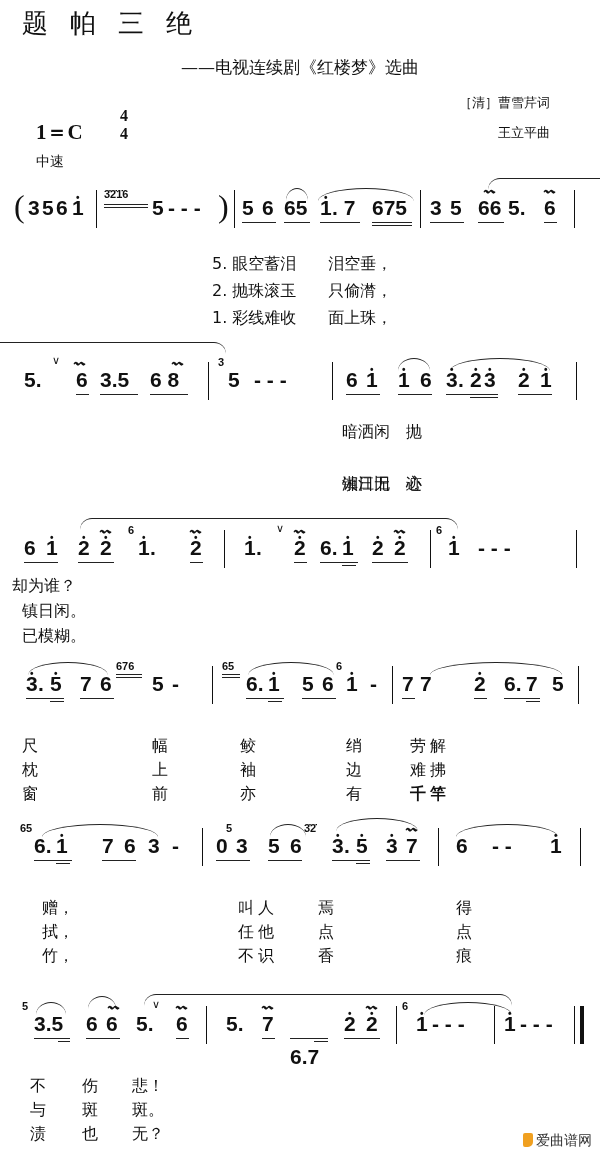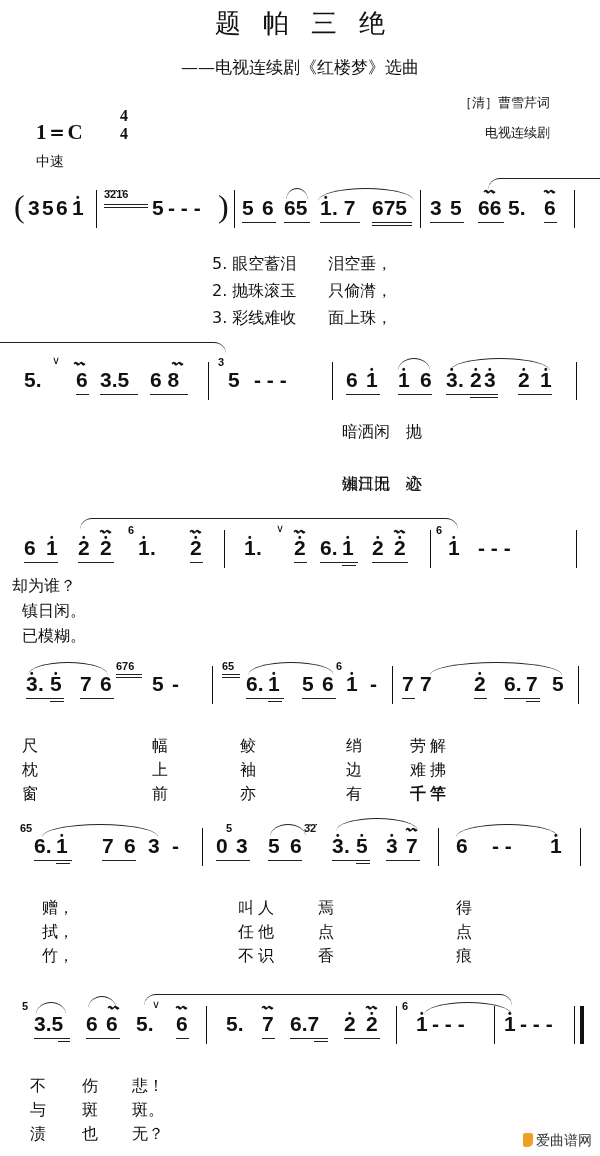--- a/index.html
+++ b/index.html
@@ -1,19 +1,19 @@
 <!DOCTYPE html>
 <html><head>
 <meta charset="utf-8">
 <style>
   html, body { margin: 0; padding: 0; background: #ffffff; }
   body { width: 600px; height: 1156px; position: relative; overflow: hidden;
          font-family: "DejaVu Sans", sans-serif; color: #111; }
   .abs { position: absolute; }
-  .title { left: 0; width: 600px; top: 6px; text-align: center; font-family: Liberation Serif, serif;
+  .title { left: 0; width: 600px; top: 6px; text-align: left; font-family: Liberation Serif, serif;
            font-size: 26px; letter-spacing: 22px; text-indent: 22px; color: #111; }
   .subtitle { left: 0; width: 600px; top: 56px; text-align: center; font-family: "DejaVu Serif", serif;
               font-size: 17px; color: #111; }
   .key { left: 36px; top: 118px; font-family: "Liberation Serif", serif; font-weight: bold; font-size: 21px; }
   .tsig { left: 116px; top: 108px; width: 16px; text-align: center; font-family: "Liberation Serif", serif;
           font-weight: bold; font-size: 16px; line-height: 15px; }
   .tsig .bar { border-top: 1.5px solid #111; margin: 1px 0; }
   .lyricist { right: 50px; top: 94px; font-size: 13px; }
   .composer { right: 50px; top: 124px; font-size: 13px; }
   .tempo { left: 36px; top: 153px; font-size: 14px; }
@@ -41,21 +41,21 @@
 
 <div class="abs title">题帕三绝</div>
 <div class="abs subtitle">——电视连续剧《红楼梦》选曲</div>
 <div class="abs key">1＝C</div>
 <div class="abs tsig">
   <div>4</div>
   <div class="bar" style="position:static;height:0;border-left:none;"></div>
   <div>4</div>
 </div>
 <div class="abs lyricist">［清］曹雪芹词</div>
-<div class="abs composer">电视连续剧</div>
+<div class="abs composer">王立平曲</div>
 <div class="abs tempo">中速</div>
 
 <div class="abs staff" style="top:188px;">
   <span class="paren" style="left:14px;">(</span>
   <span class="n" style="left:28px;">3</span>
   <span class="n" style="left:42px;">5</span>
   <span class="n" style="left:56px;">6</span>
   <span class="n dot-hi" style="left:72px;">1</span>
   <span class="bar" style="left:96px;"></span>
   <span class="grace" style="left:104px;top:0px;">3̇2̇1̇6</span>
@@ -87,21 +87,21 @@
   <div class="ul" style="left:478px;width:26px;top:34px;"></div>
   <span class="n" style="left:508px;">5.</span>
   <span class="mordent" style="left:544px;">〰</span>
   <span class="n" style="left:544px;">6</span>
   <div class="ul" style="left:544px;width:13px;top:34px;"></div>
   <div class="slur" style="left:488px;width:112px;top:-10px;border-radius:12px 0 0 0;"></div>
   <span class="bar" style="left:574px;"></span>
 </div>
 <div class="lyric" style="left:212px;top:254px;white-space:pre;">5. 眼空蓄泪　　泪空垂，</div>
 <div class="lyric" style="left:212px;top:281px;white-space:pre;">2. 抛珠滚玉　　只偷潸，</div>
-<div class="lyric" style="left:212px;top:308px;white-space:pre;">3. 彩线难收　　面上珠，</div>
+<div class="lyric" style="left:212px;top:308px;white-space:pre;">1. 彩线难收　　面上珠，</div>
 
 <div class="abs staff" style="top:360px;">
   <span class="n" style="left:24px;">5.</span>
   <span class="breath" style="left:52px;">∨</span>
   <span class="mordent" style="left:74px;">〰</span>
   <span class="n" style="left:76px;">6</span>
   <div class="ul" style="left:76px;width:13px;top:34px;"></div>
   <span class="n" style="left:100px;">3.5</span>
   <div class="ul" style="left:100px;width:38px;top:34px;"></div>
   <span class="n" style="left:150px;">6 8</span>
@@ -307,21 +307,21 @@
   <span class="n" style="left:136px;">5.</span>
   <span class="breath" style="left:152px;">∨</span>
   <span class="mordent" style="left:176px;">〰</span>
   <span class="n" style="left:176px;">6</span>
   <div class="ul" style="left:176px;width:13px;top:34px;"></div>
   <span class="bar" style="left:206px;"></span>
   <span class="n" style="left:226px;">5.</span>
   <span class="mordent" style="left:262px;">〰</span>
   <span class="n" style="left:262px;">7</span>
   <div class="ul" style="left:262px;width:13px;top:34px;"></div>
-  <span class="n" style="left:290px;">6.7</span>
+  <span class="n" style="left:290px;margin-top:33px;">6.7</span>
   <div class="ul" style="left:290px;width:38px;top:34px;"></div>
   <div class="ul" style="left:314px;width:14px;top:37px;"></div>
   <span class="n dot-hi" style="left:344px;">2</span>
   <span class="n dot-hi" style="left:366px;">2</span>
   <span class="mordent" style="left:366px;">〰</span>
   <div class="ul" style="left:344px;width:36px;top:34px;"></div>
   <span class="bar" style="left:396px;"></span>
   <span class="grace" style="left:402px;">6</span>
   <div class="slur" style="left:424px;width:88px;top:-2px;"></div>
   <span class="n dot-hi" style="left:416px;">1</span>

